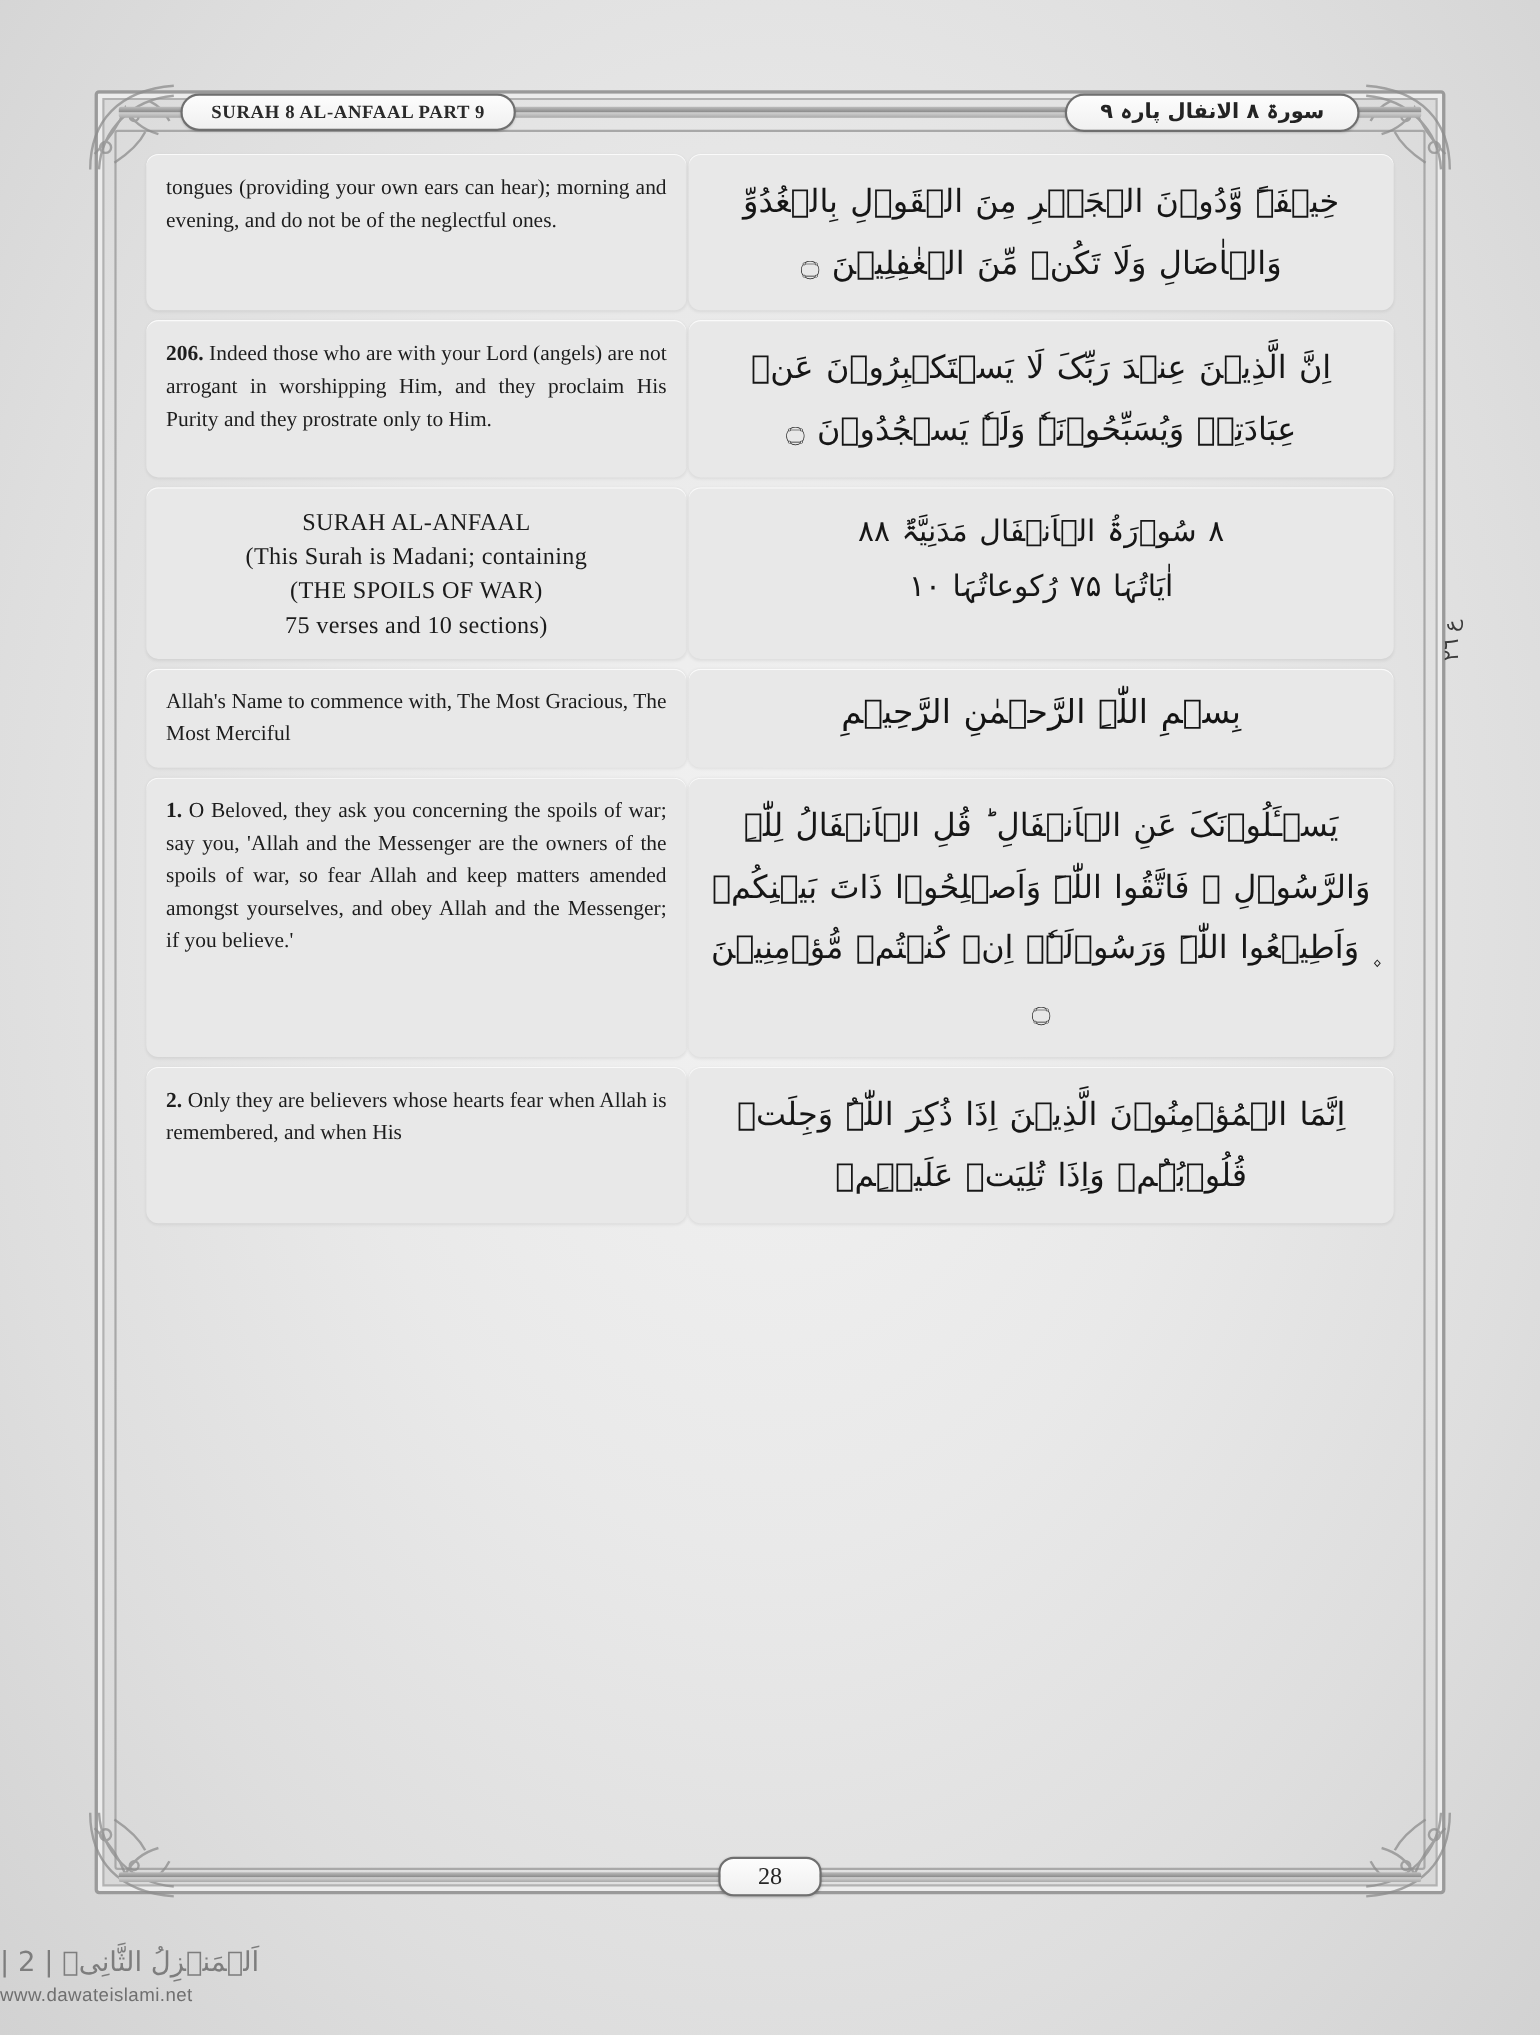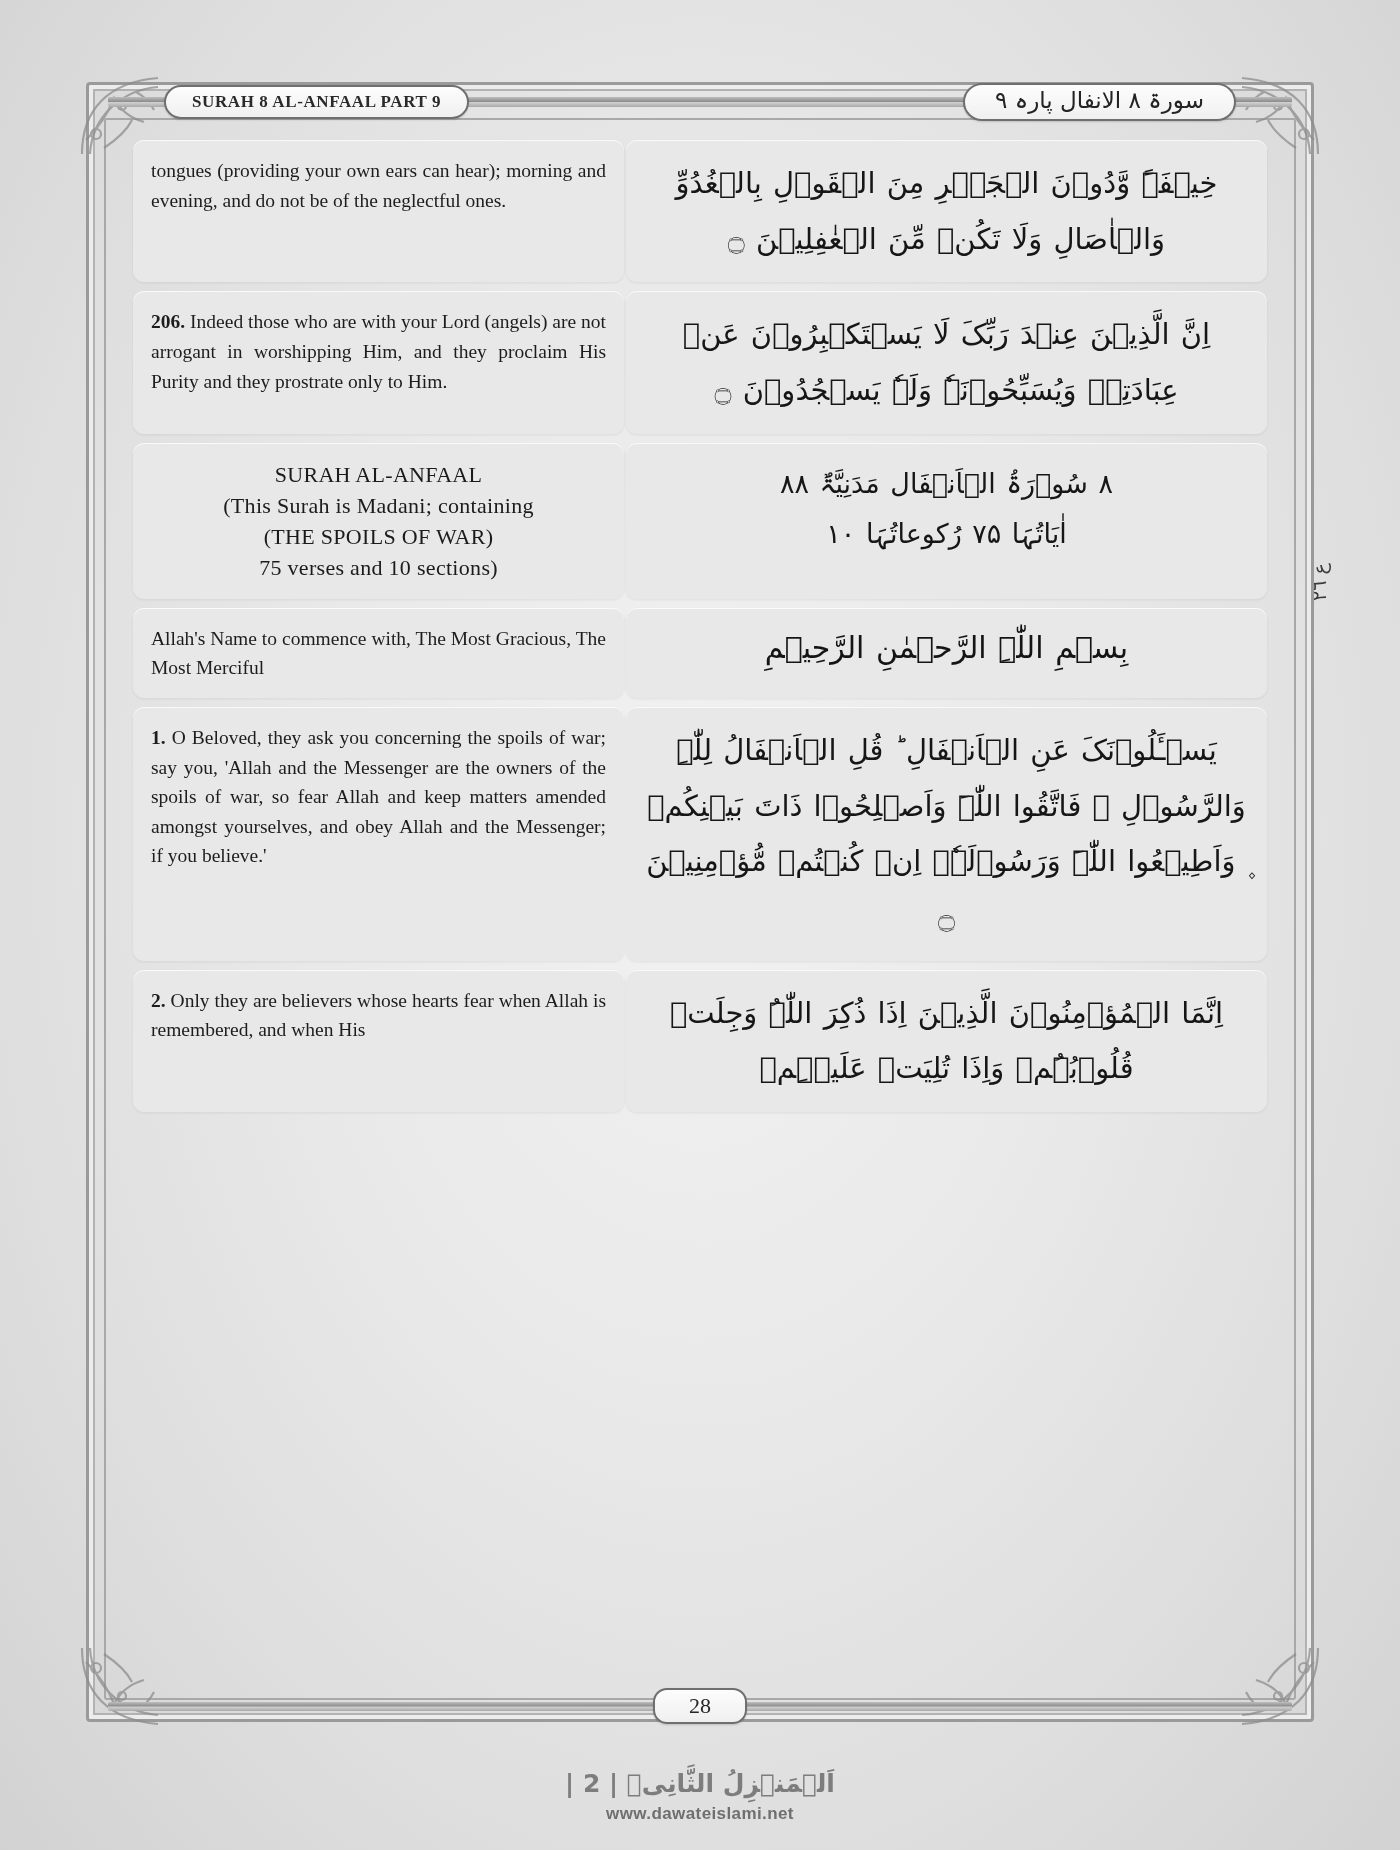--- a/index.html
+++ b/index.html
@@ -51,22 +51,23 @@
     background:linear-gradient(#fdfdfd,#f0f0f0);
     padding:5px 26px;white-space:nowrap;
     box-shadow:0 1px 2px rgba(0,0,0,.16);
     position:relative;z-index:2;
   }
   .pill.en{
     font-size:17px;letter-spacing:.6px;font-weight:700;
     color:#2a2a2a;font-variant:small-caps;
   }
   .pill.ar{
-    font-size:23px;color:#232323;direction:rtl;padding:2px 30px 6px;
+    font-size:19px;color:#232323;direction:rtl;padding:2px 30px 6px;
     font-family:"DejaVu Sans", sans-serif;
+    font-weight:bold;
   }
 
   
   .content{
     position:absolute;left:133px;top:140px;right:133px;bottom:160px;
     display:flex;flex-direction:column;gap:9px;
   }
   .row{display:flex;gap:2px;flex:0 0 auto;}
   .cell{
     background:#e8e8e8;
@@ -127,21 +128,21 @@
   .manzil{
     font-family:"DejaVu Sans", sans-serif;direction:rtl;
     font-size:25px;color:#7d7d7d;letter-spacing:1px;
   }
   .site{
     font-size:17px;color:#6f6f6f;letter-spacing:.4px;
     font-family:"Liberation Sans", sans-serif;
   }
   .footwrap{
     position:absolute;left:0;right:0;bottom:26px;
-    display:flex;flex-direction:column;align-items:center;gap:6px;font-weight:bold;
+    display:flex;flex-direction:column;align-items:flex-start;gap:6px;
   }
 </style>
 </head>
 <body>
 
 <div class="page">
 
   <div class="frame-outer"></div>
   <div class="frame-inner"></div>
 

